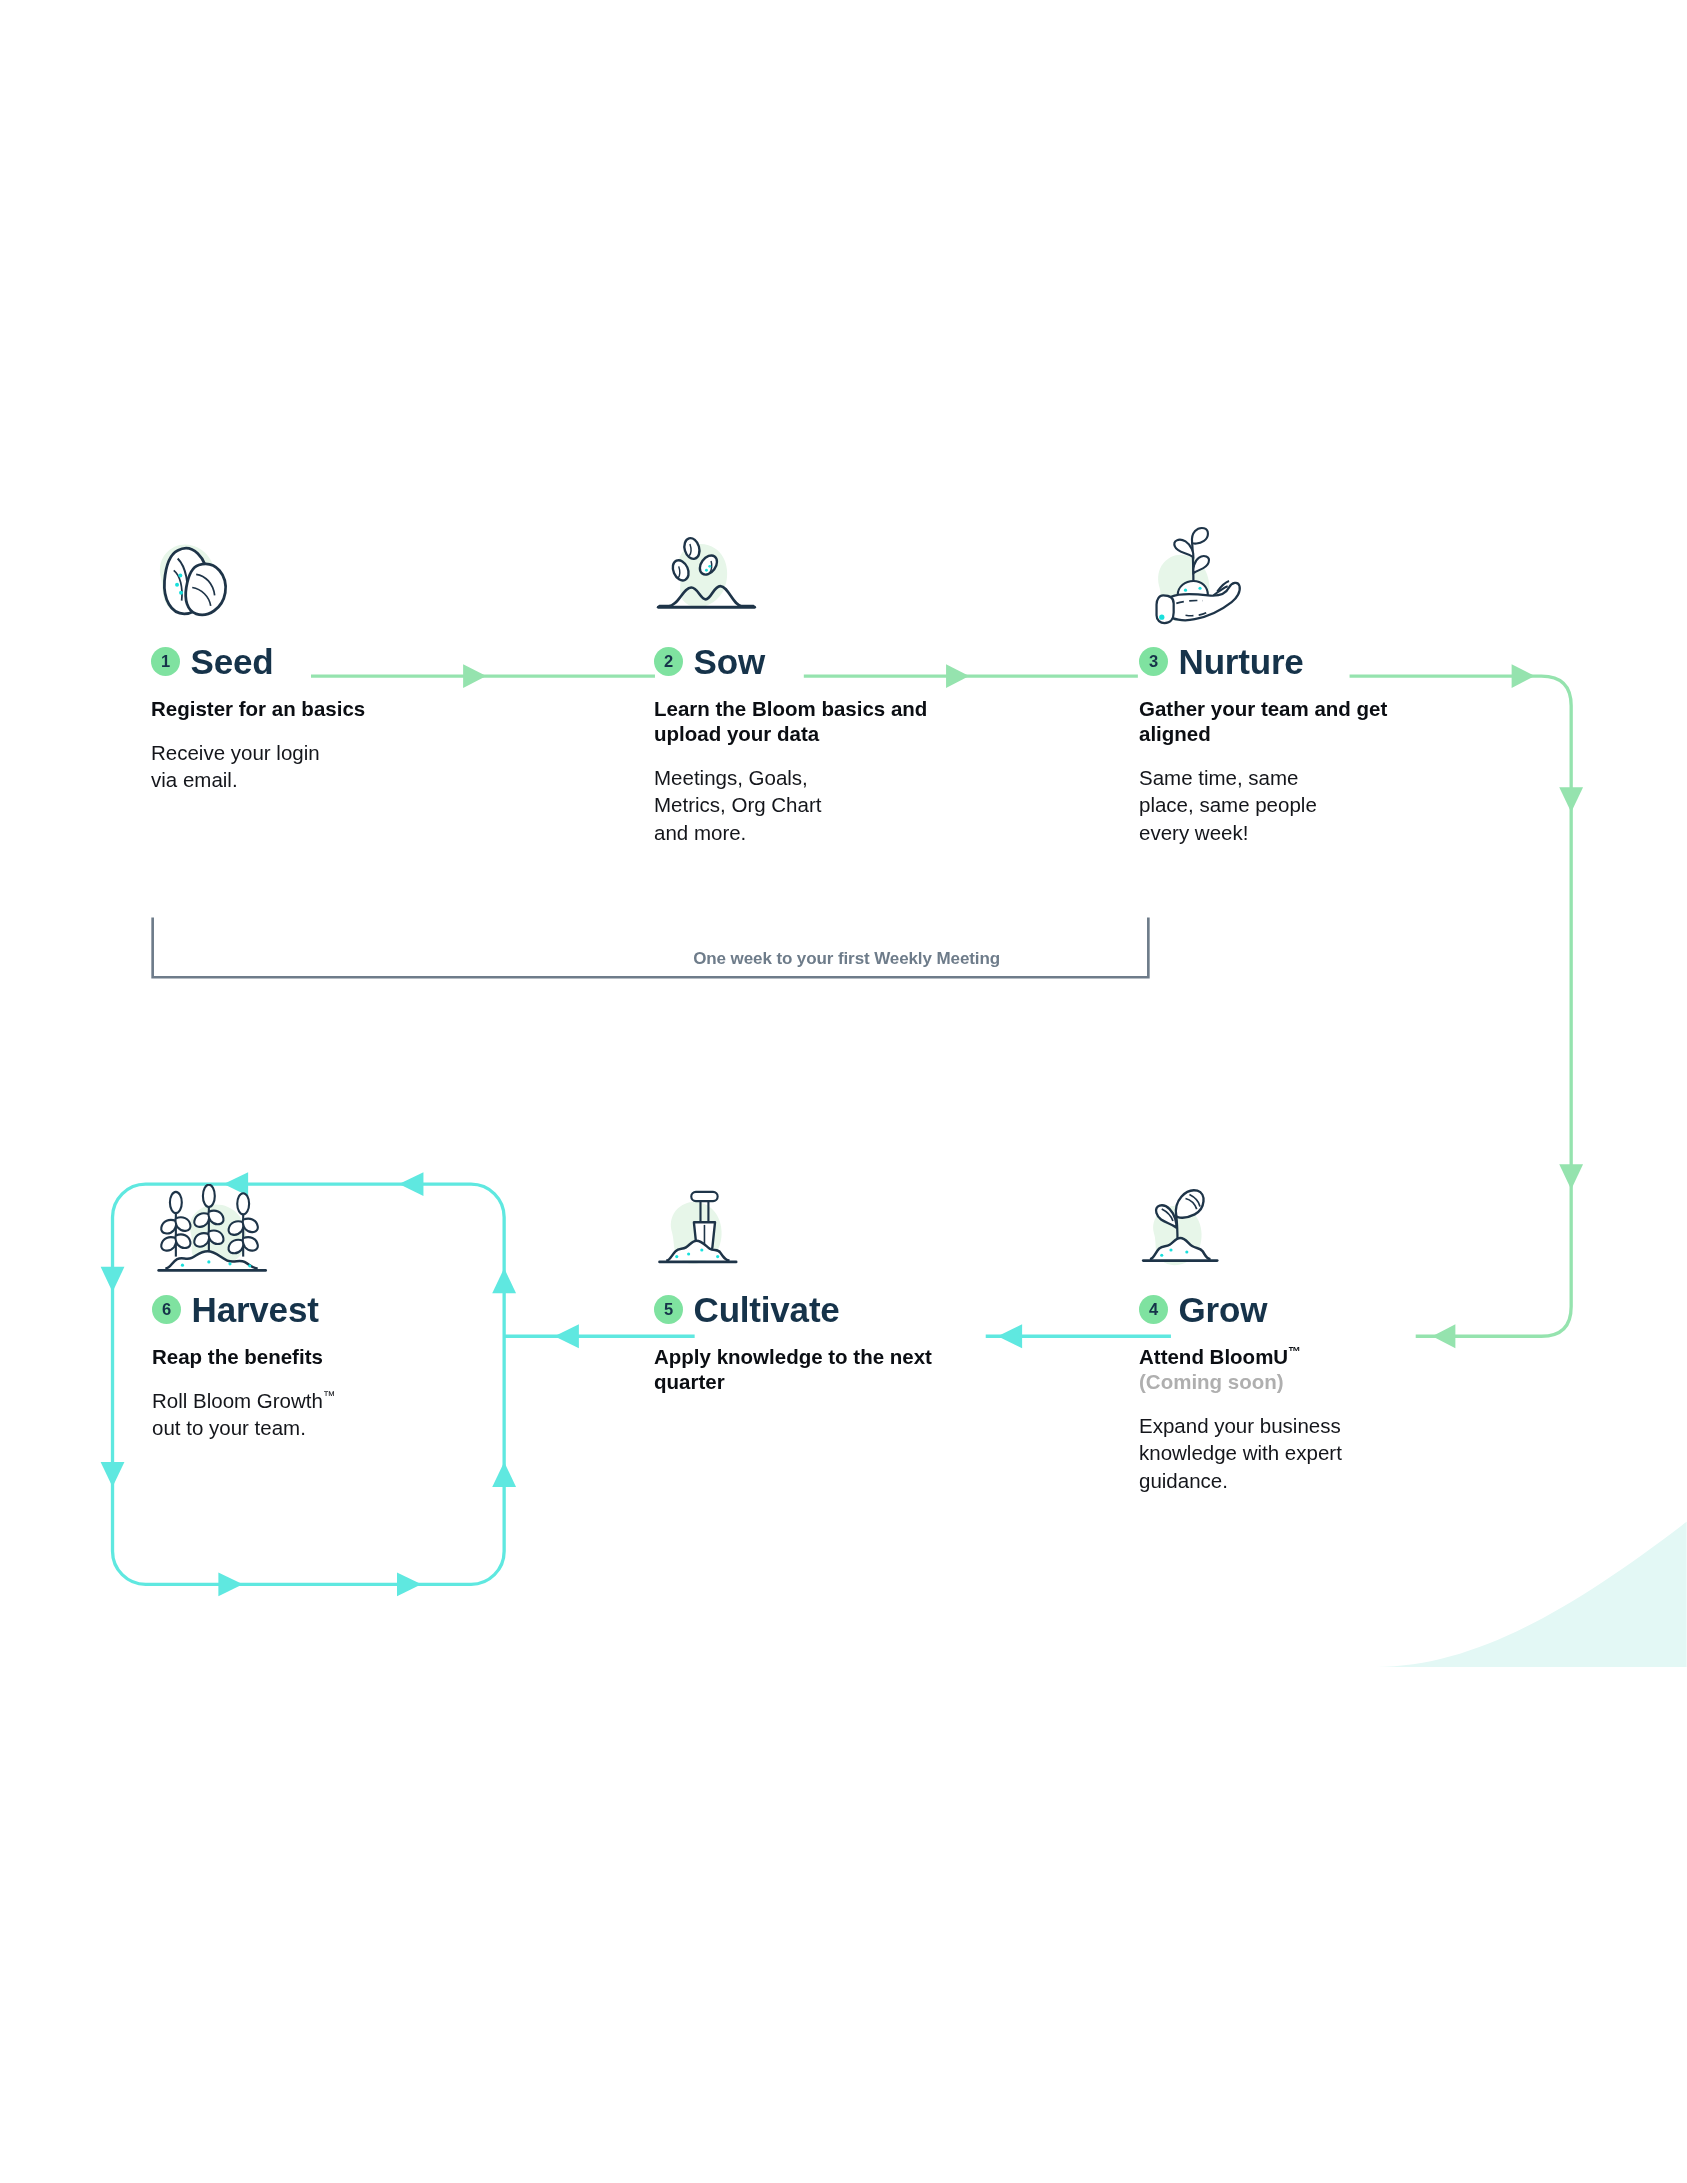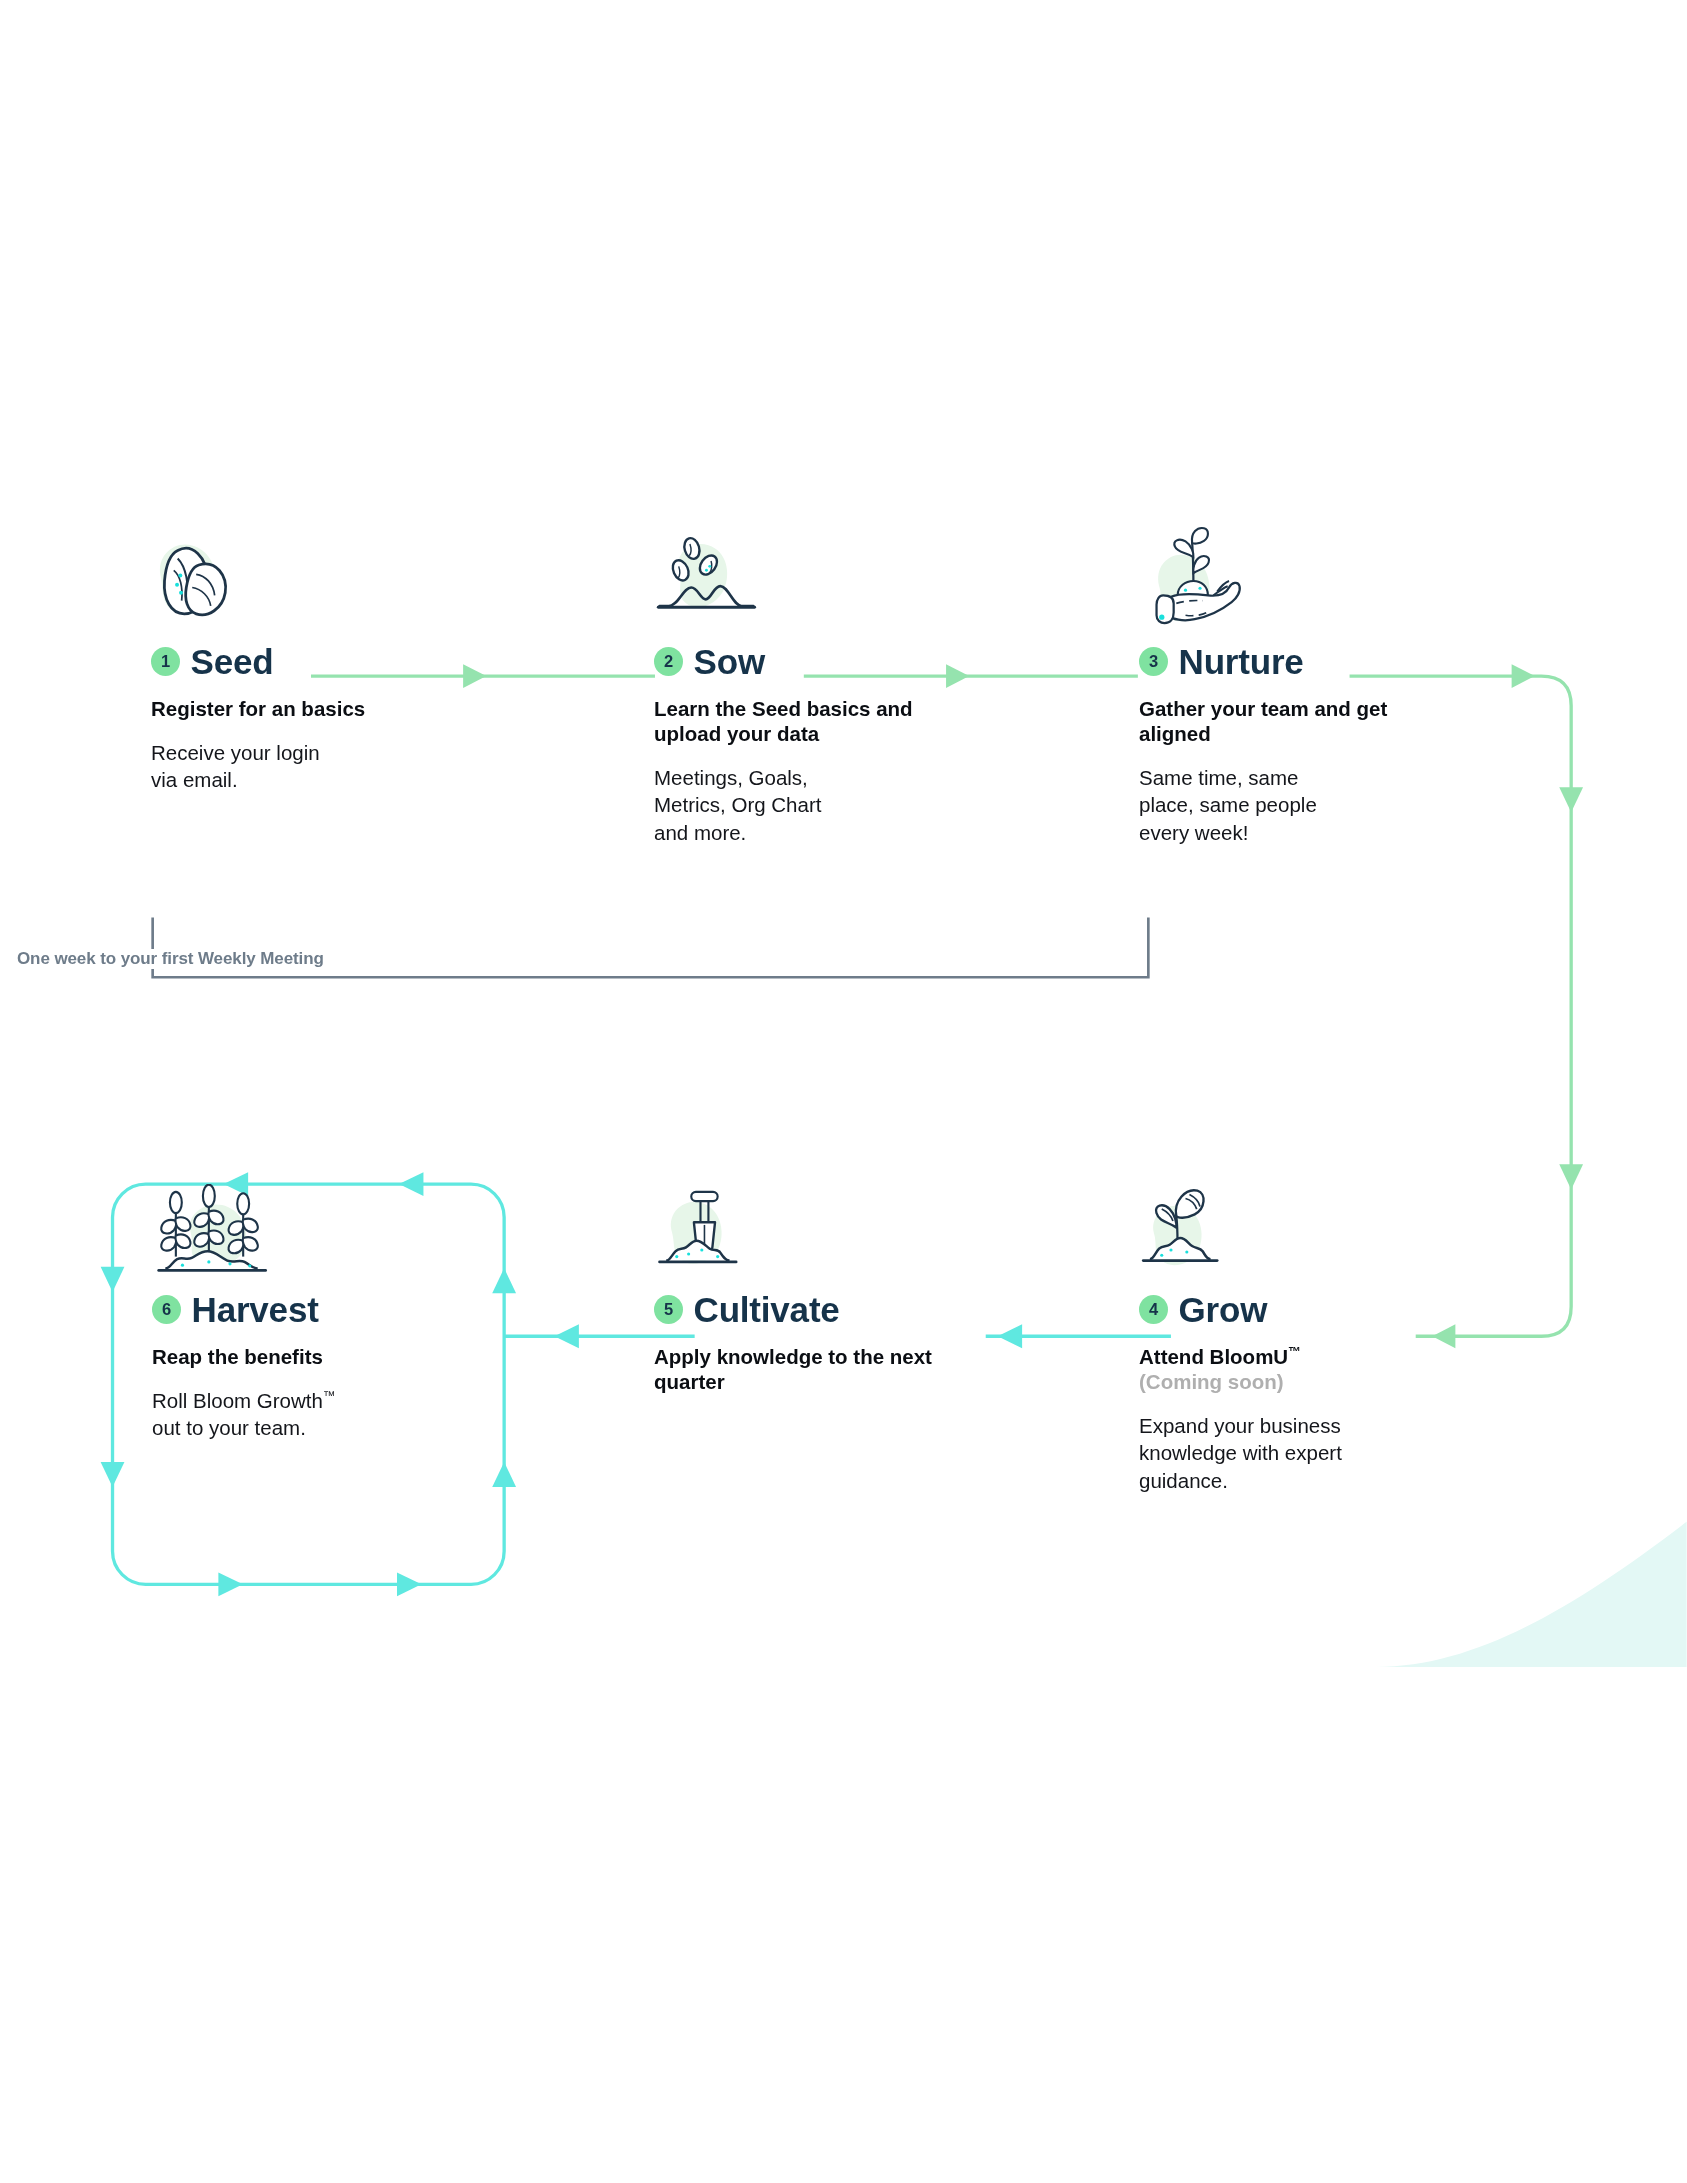--- a/index.html
+++ b/index.html
@@ -109,25 +109,26 @@
     position: absolute;
     left: 151px;
     top: 916px;
     width: 999px;
     height: 63px;
   }
   #bracket-label {
     position: absolute;
     left: 0; top: 949px;
     width: 999px;
-    text-align: left;
+    text-align: right;
     font-size: 17px;
     font-weight: bold;
     color: #6E7C8A;
     letter-spacing: -0.1px;
+    padding-left: 18px;
   }
   #bracket-label-inner {
     background: #ffffff;
     padding: 0 17px;
     display: inline-block;
   }
 </style>
 </head>
 <body>
 
@@ -234,21 +235,21 @@
         <circle cx="79" cy="52" r="2.2" fill="#19E0DC"></circle>
         <path d="M8,106 L22,106 C36,106 44,78 56,78 C66,78 70,96 78,96 C86,96 90,76 100,76
                  C112,76 120,106 132,106 L150,106" fill="none" stroke="#1E3448" stroke-width="4" stroke-linecap="round" stroke-linejoin="round"></path>
         <line x1="6" y1="108" x2="152" y2="108" stroke="#1E3448" stroke-width="4.4" stroke-linecap="round"></line>
       </svg>
     </div>
     <div class="step-head">
       <span class="badge" style="background: rgb(127, 226, 160); color: rgb(22, 51, 74);">2</span>
       <span class="step-title" style="color: rgb(22, 51, 74);">Sow</span>
     </div>
-    <div class="step-lead">Learn the Seed basics and upload your data</div>
+    <div class="step-lead">Learn the Bloom basics and upload your data</div>
     <div class="step-body">Meetings, Goals,<br>Metrics, Org Chart<br>and more.</div>
   </div>
 
   <div class="step" style="left:1139px; top:523px;">
     <div class="icon-wrap" style="height:112px;">
       <svg viewBox="0 0 190 170" width="126" height="112" xmlns="http://www.w3.org/2000/svg">
         <path d="M30,96 C22,64 48,42 74,50 C106,60 112,98 102,124 C92,148 56,158 40,140 C26,124 36,116 30,96 Z" fill="#E7F6E9"></path>
         <path d="M82,106 C82,80 82,54 80,30" fill="none" stroke="#1E3448" stroke-width="3.4" stroke-linecap="round"></path>
         <path d="M80,30 C78,14 88,6 98,8 C106,10 106,22 98,27 C90,32 82,32 80,30 Z" fill="#ffffff" stroke="#1E3448" stroke-width="3.2"></path>
         <path d="M82,52 C72,44 58,46 54,36 C50,27 60,22 70,28 C78,33 83,45 82,52 Z" fill="#ffffff" stroke="#1E3448" stroke-width="3.2"></path>

